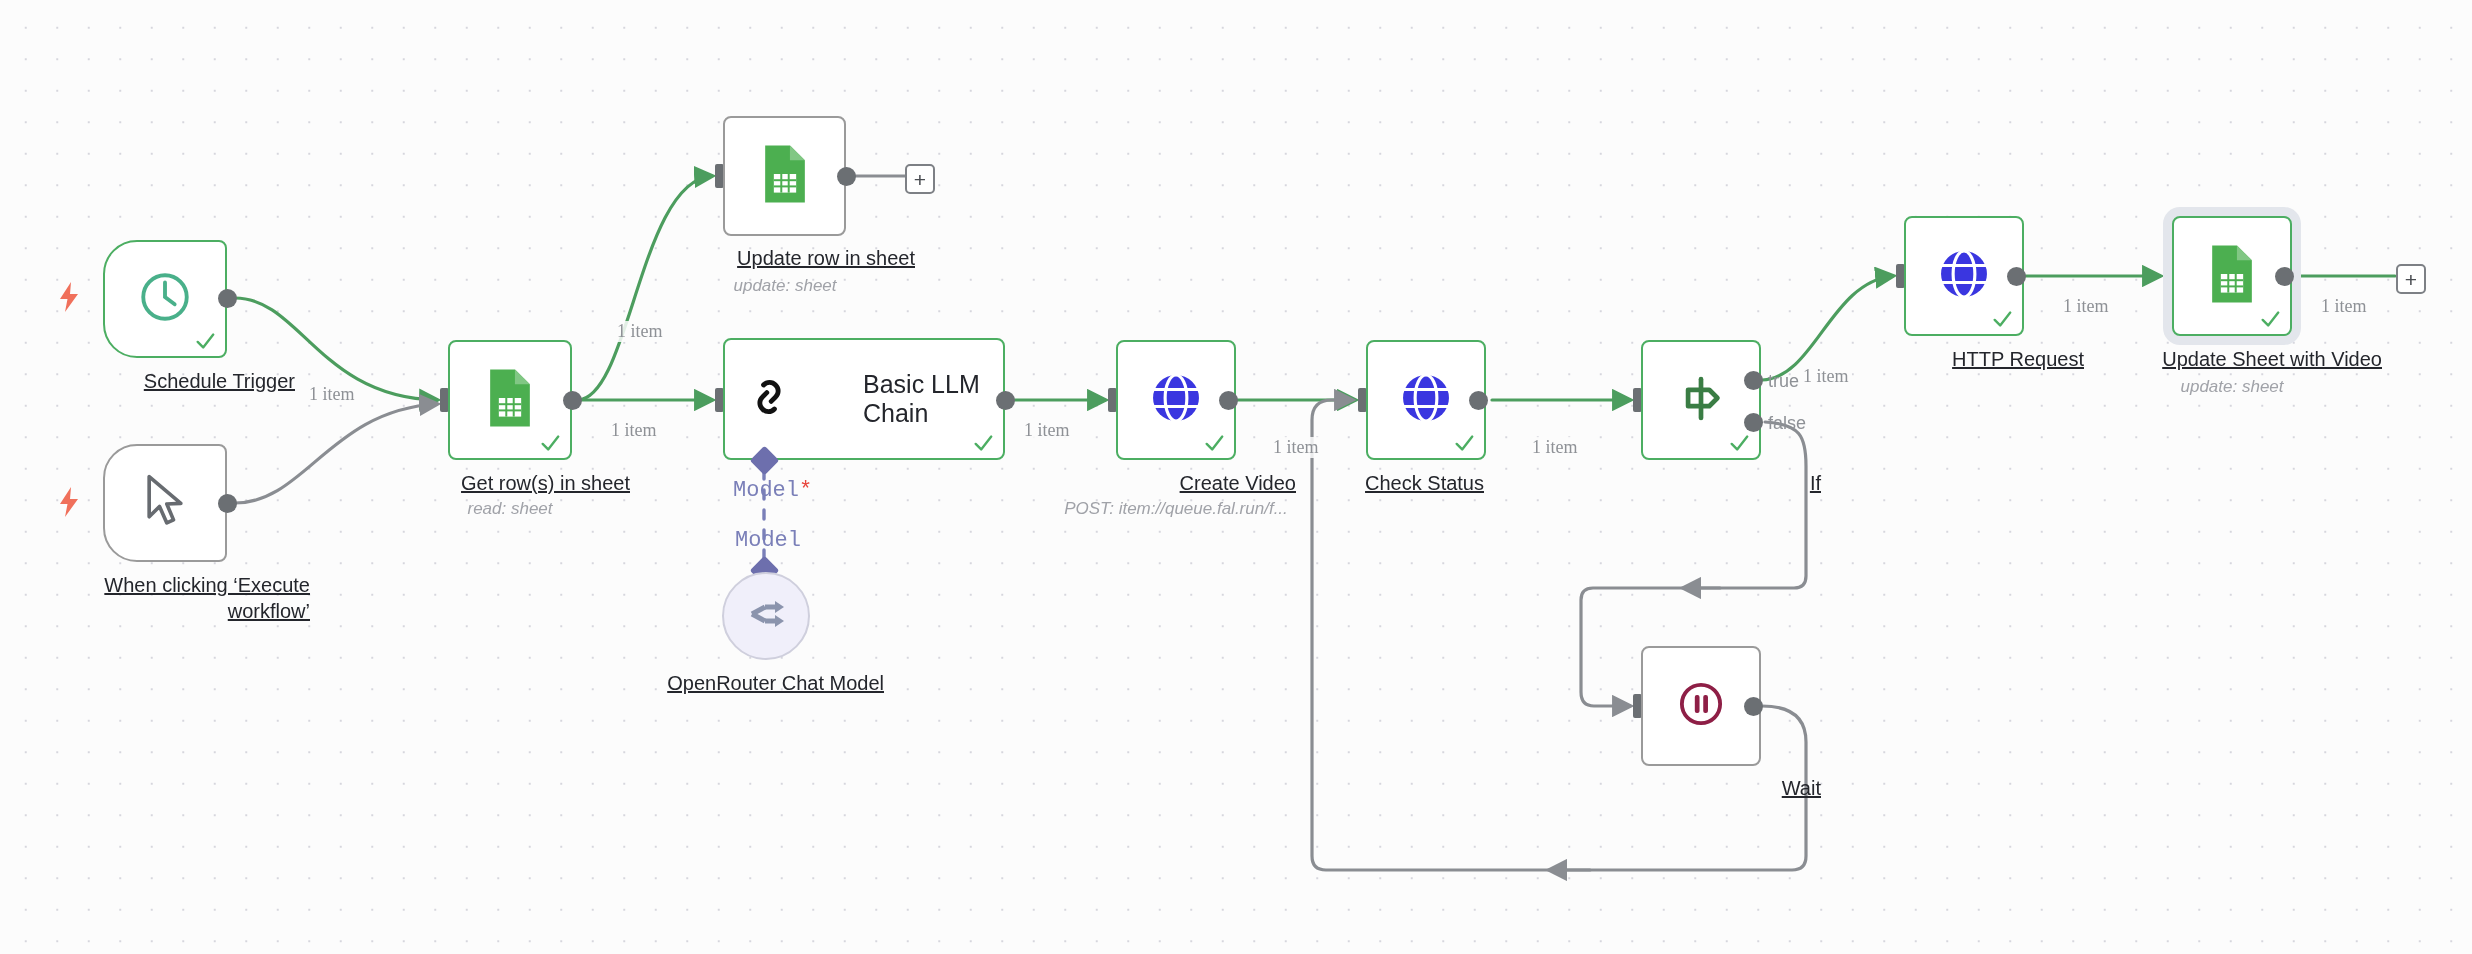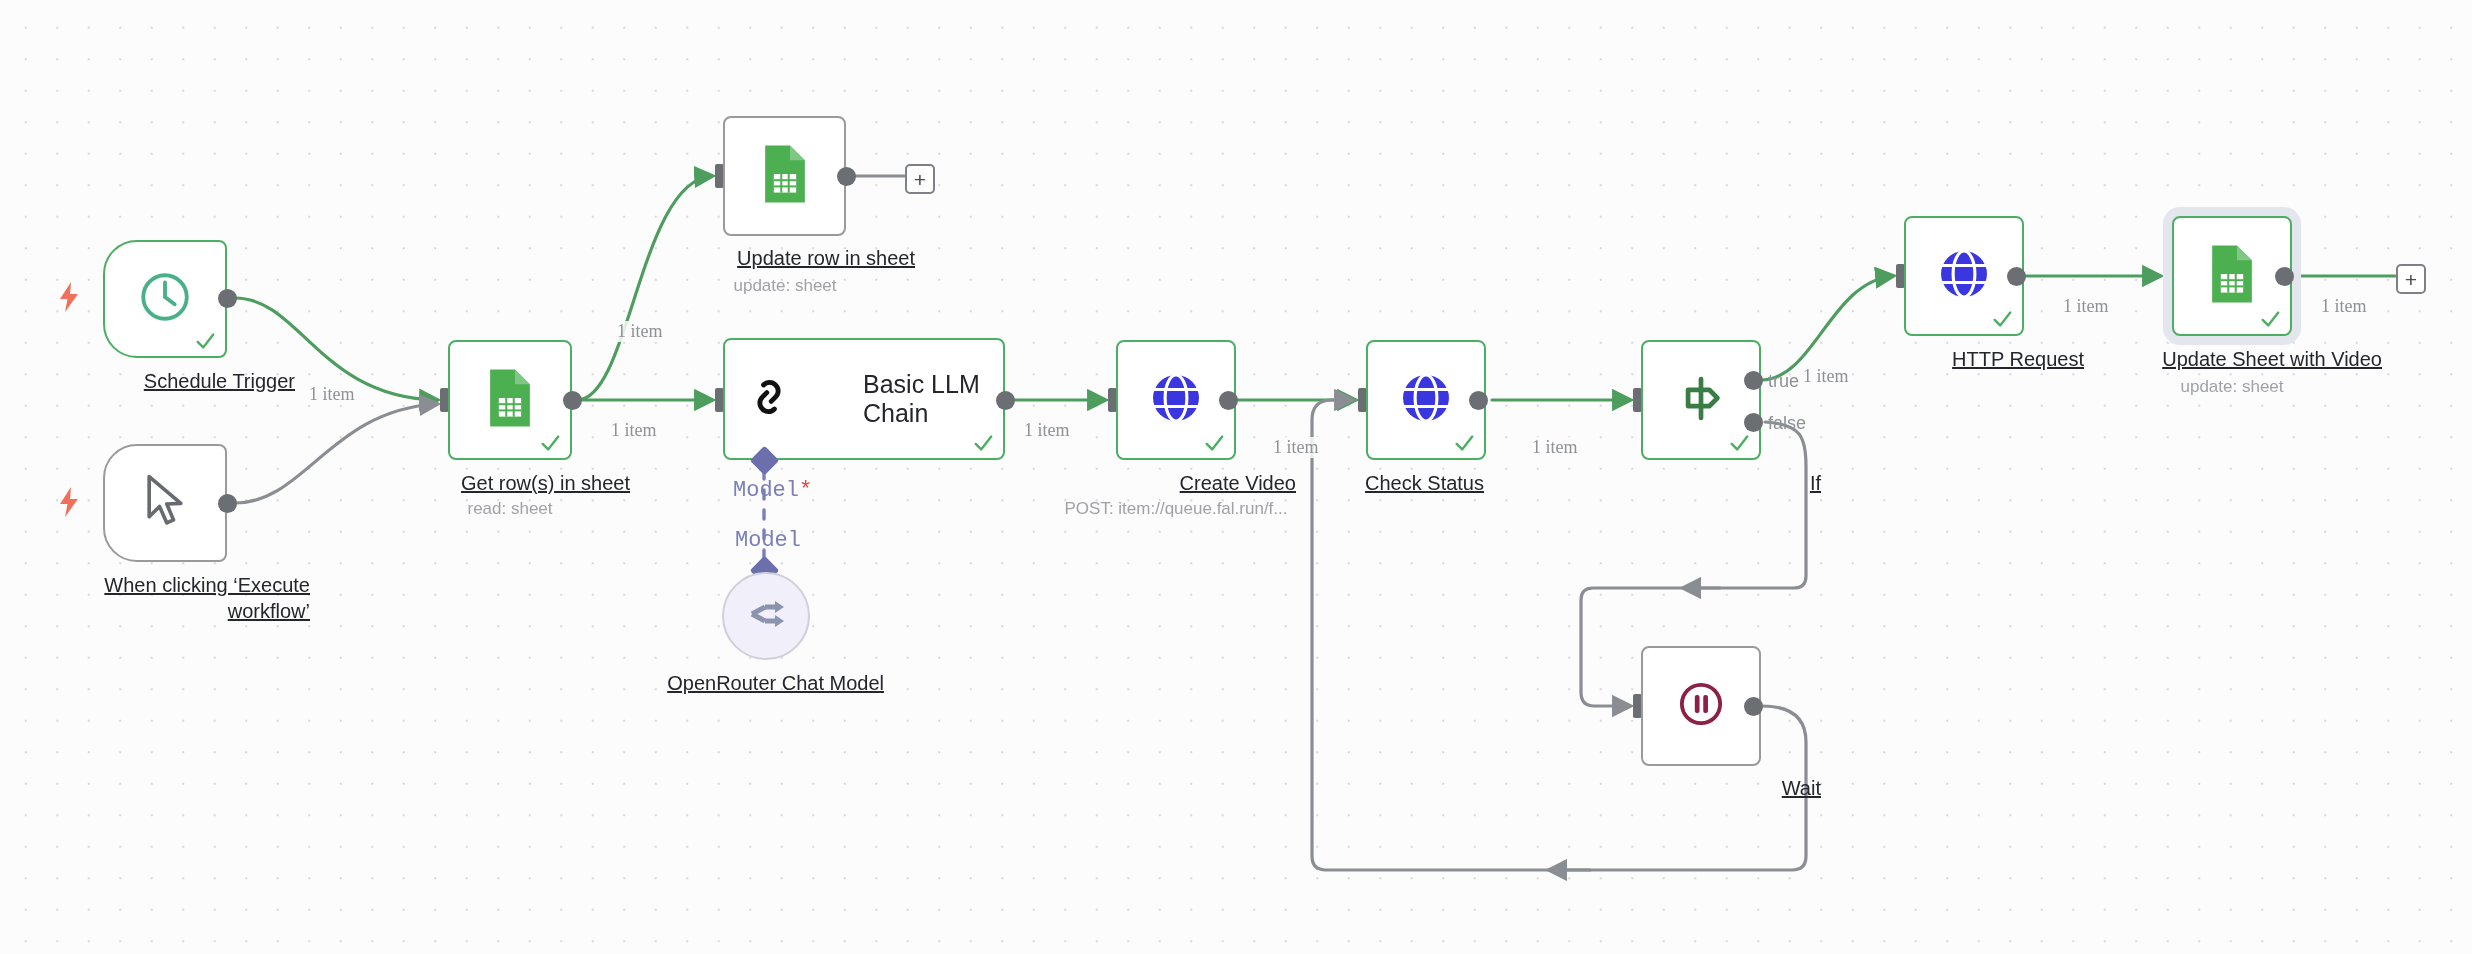--- a/index.html
+++ b/index.html
@@ -70,20 +70,21 @@
   }
   .nsub {
     position: absolute;
     text-align: center;
     color: #a0a2a8;
     font-size: 17px;
     line-height: 21px;
     font-family: "Liberation Sans", sans-serif;
     white-space: nowrap;
     pointer-events: none;
+    font-style: italic;
   }
   .inline-title {
     font-size: 25px;
     color: #24262c;
     font-family: "Liberation Sans", sans-serif;
   }
 
   
   .elabel {
     position: absolute;

